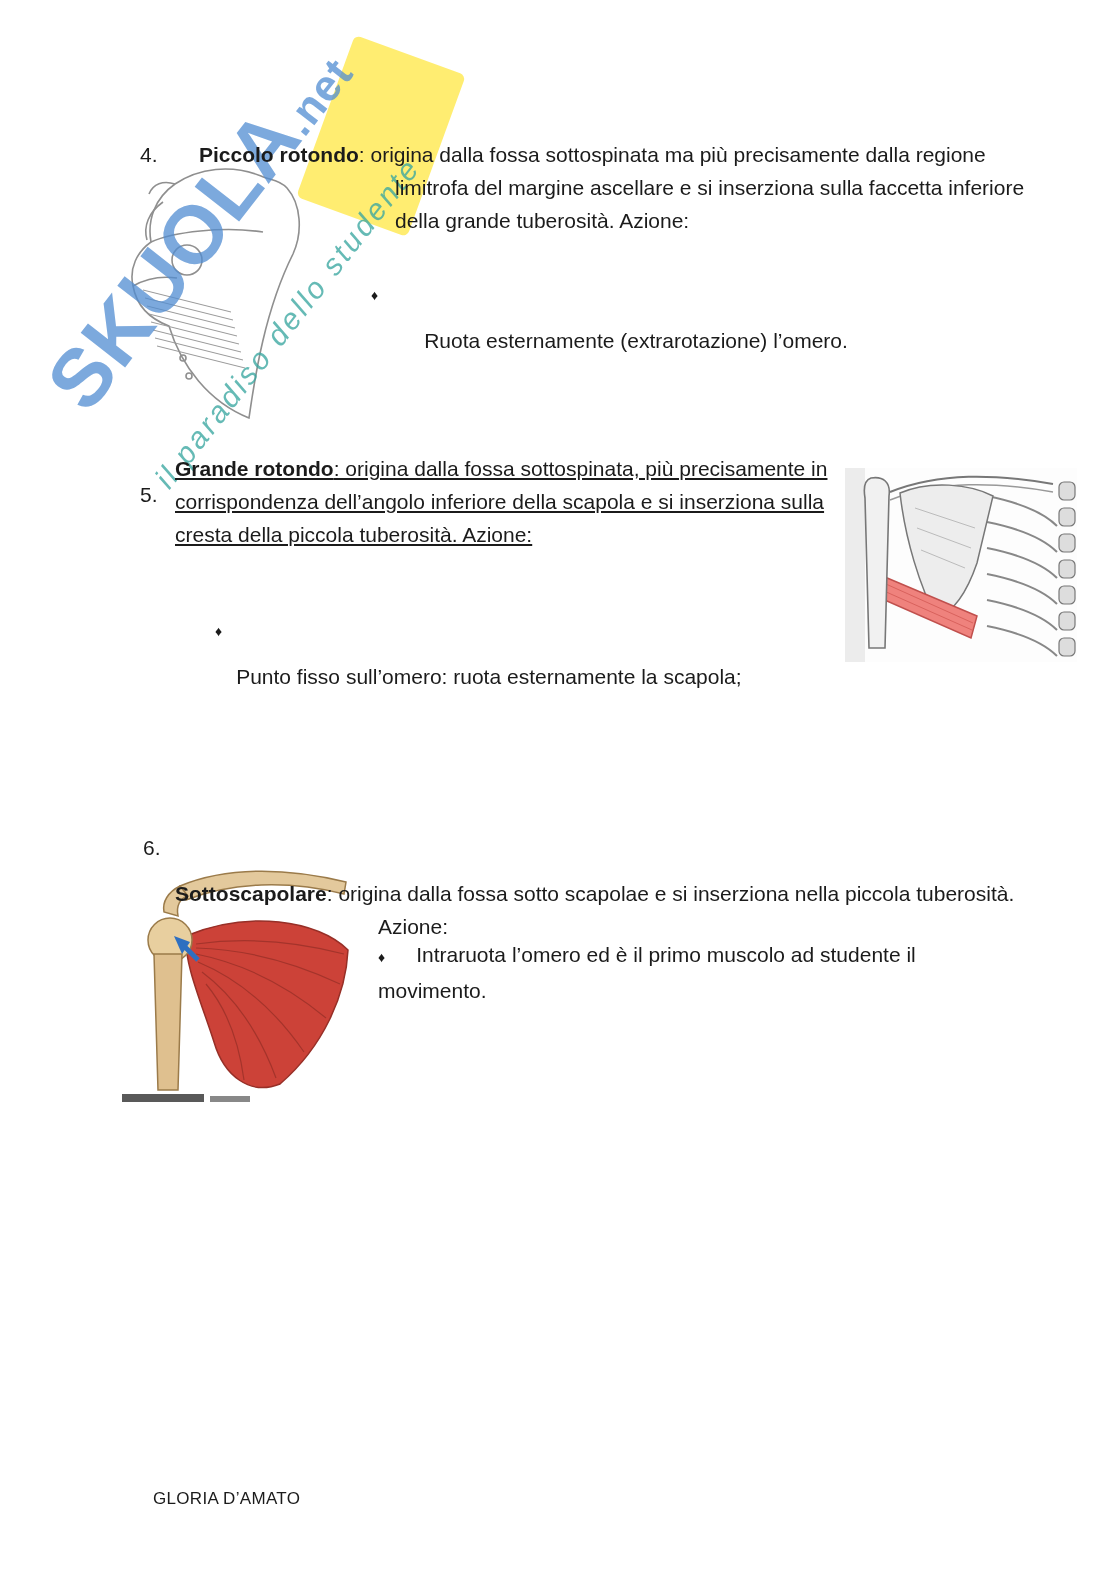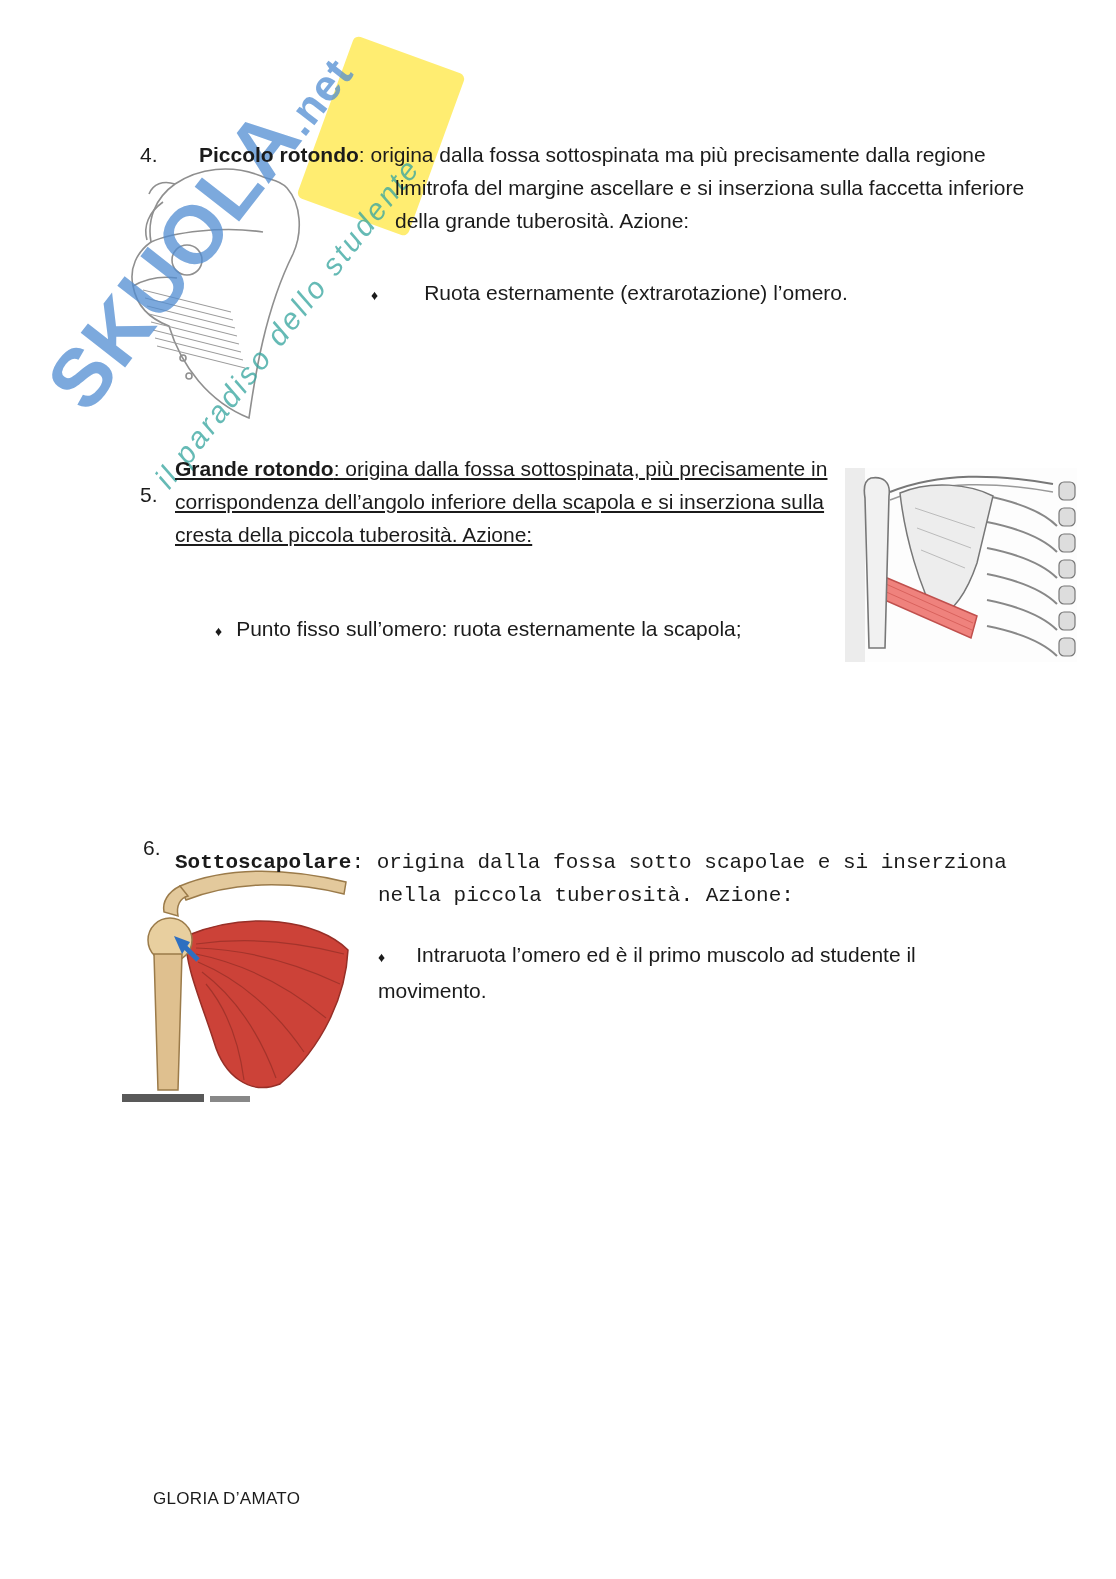--- a/index.html
+++ b/index.html
@@ -22,30 +22,30 @@
   .b4 { left:371px; top:276px; width:700px; }
 
   
   .n5 { left:140px; top:478px; }
   .p5 { left:175px; top:452px; width:665px;text-decoration:underline; }
   .f5 { left:845px; top:468px; width:232px; height:194px; }
   .bl5 { left:215px; top:612px; width:760px; }
 
   
   .n6 { left:143px; top:831px; }
-  .p6 { left:175px; top:846px; width:860px; padding-left:203px; text-indent:-203px;font-family:Liberation Mono, monospace; }
+  .p6 { left:175px; top:877px; width:860px; padding-left:203px; text-indent:-203px; }
   .f6 { left:118px; top:858px; width:237px; height:245px; }
   .b6 { left:378px; top:938px; width:645px; }
 
   .diamond { font-size:14px; }
   .tab { display:inline-block; }
   .tab4 { width:46px; }
   .tab5 { width:14px; }
   .tab6 { width:31px; }
-  .btext { white-space:pre-line; }
+  .btext { white-space:pre-line;margin-top:48px; }
   .ib { display:inline-block; vertical-align:top; max-width:620px; }
 
   .footer { left:105px; top:1482px; font-size:17px; letter-spacing:.3px;margin-left:48px; }
 
   
   .wm { position:absolute; left:0; top:0; width:560px; height:540px; z-index:2; pointer-events:none; }
   .wm-yellow {
     position:absolute; left:322px; top:50px; width:118px; height:172px;
     background:rgba(255,233,77,.8); transform:rotate(20deg); border-radius:6px;
   }

